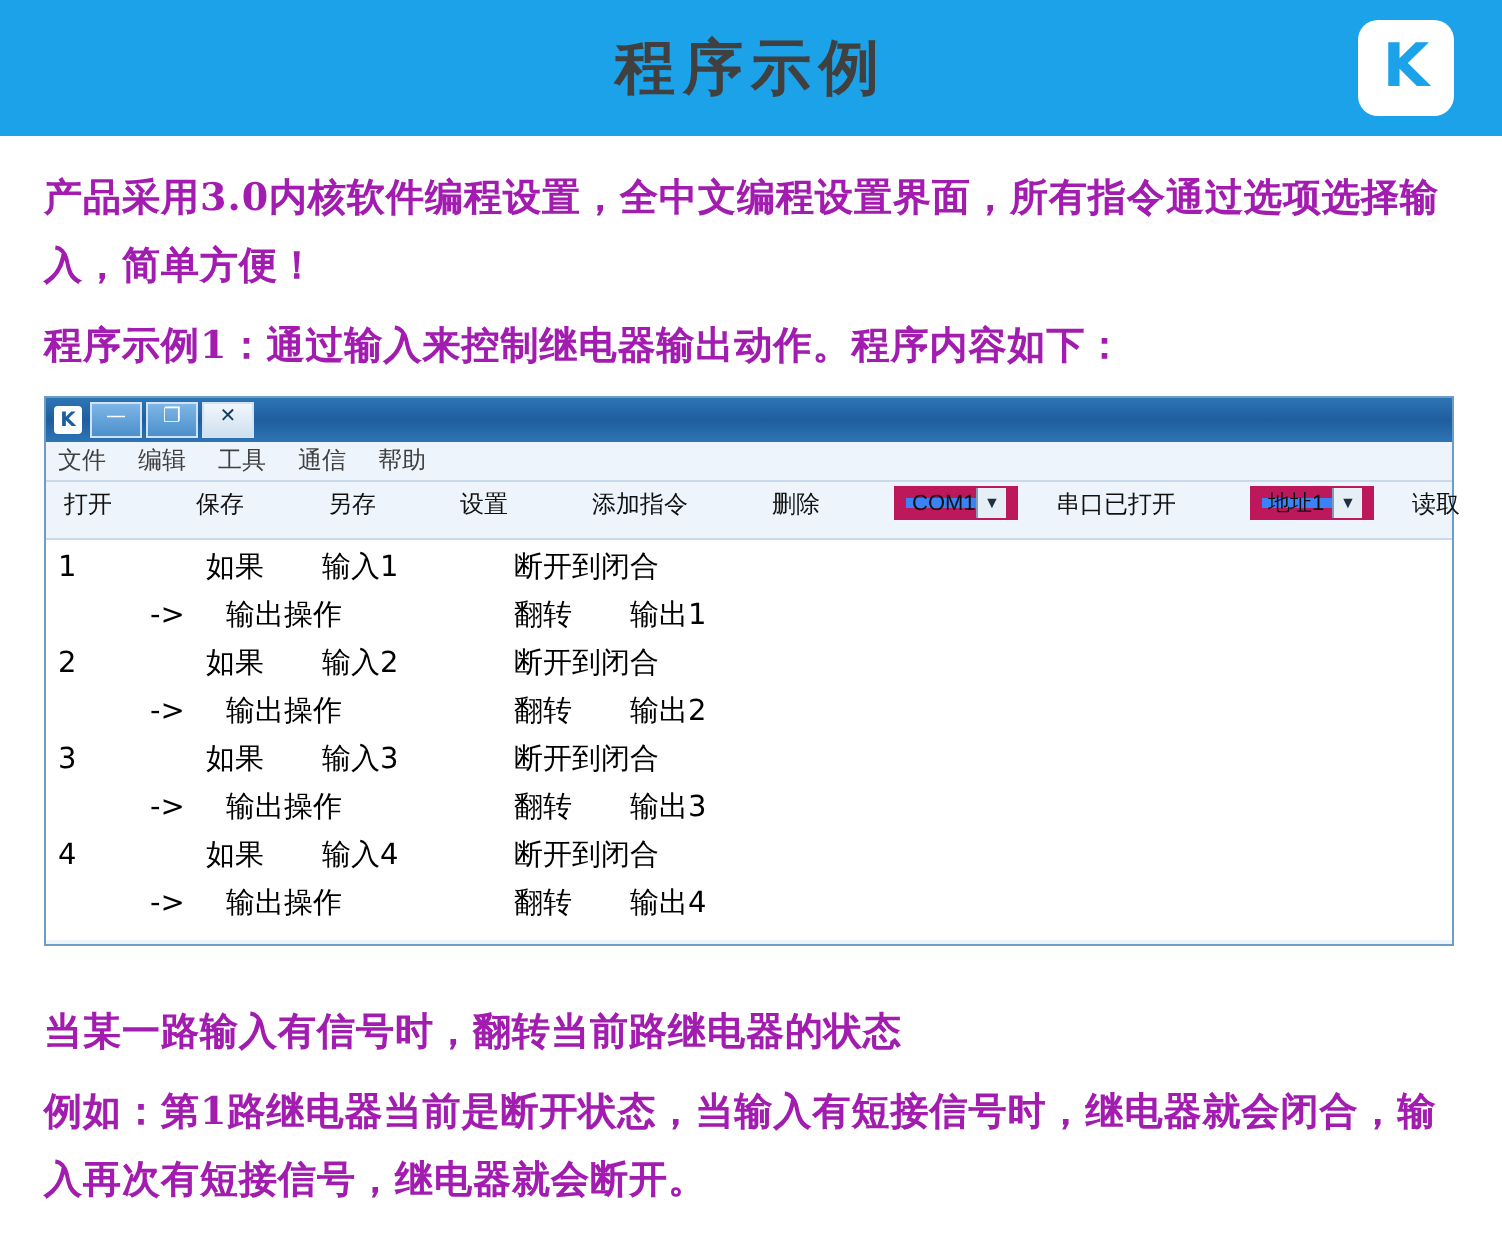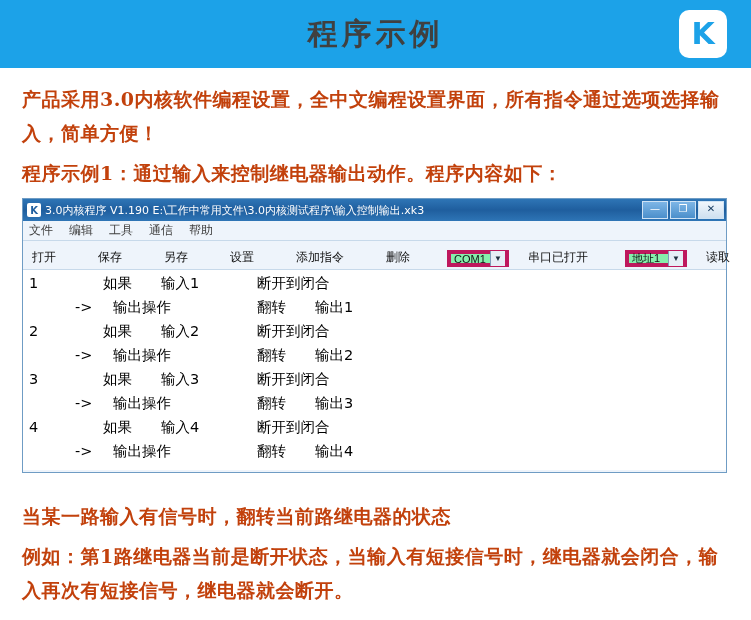--- a/index.html
+++ b/index.html
@@ -55,21 +55,21 @@
     font-family: "DejaVu Sans", sans-serif;
   }
 
   
   .content {
     padding: 14px 22px 0 22px;
   }
   .para {
     font-size: 19px;
     line-height: 34px;
-    color: #c2410c;
+    color: #a21caf;
     font-family: "DejaVu Serif", "Liberation Serif", serif;
     font-weight: bold;
     margin: 0 0 6px 0;
     letter-spacing: 0.5px;
   }
   .para-tight { margin-bottom: 2px; }
 
   
   .app-window {
     margin: 8px 22px 0 22px;
@@ -131,40 +131,40 @@
     gap: 16px;
     font-size: 12px;
     color: #404040;
   }
   .menubar span { white-space: nowrap; }
 
   .toolbar {
     height: 24px;
     background: #eef4fb;
     display: flex;
-    align-items: flex-end;
+    align-items: flex-start;
     gap: 14px;
     padding: 2px 4px;
     font-size: 12px;
     color: #111111;
     border-bottom: 1px solid #c7d9ea;
   }
   .tb-item {
     padding: 1px 5px;
     white-space: nowrap;
   }
   .tb-sep {
     width: 1px;
     height: 16px;
     background: #b9cde0;
     margin: 0 2px;
   }
   .tb-select {
-    border: 4px solid #be185d;
-    background: #86efac;
+    border: 6px solid #be185d;
+    background: #3b82f6;
     height: 17px;
     display: flex;
     align-items: center;
     font-size: 11px;
     padding-left: 3px;
     min-width: 62px;
     box-sizing: border-box;
   }
   .tb-select .caret {
     margin-left: auto;
@@ -229,21 +229,20 @@
 
   <div class="content">
     <p class="para">产品采用3.0内核软件编程设置，全中文编程设置界面，所有指令通过选项选择输入，简单方便！</p>
     <p class="para para-tight">程序示例1：通过输入来控制继电器输出动作。程序内容如下：</p>
   </div>
 
   <div class="app-window">
 
     <div class="titlebar">
       <div class="tb-icon">K</div>
-      <div class="tb-title">3.0内核程序 V1.190 E:\工作中常用文件\3.0内核测试程序\输入控制输出.xk3</div>
       <div class="win-btns">
         <div class="win-btn">—</div>
         <div class="win-btn">❐</div>
         <div class="win-btn close">✕</div>
       </div>
     </div>
 
     <div class="menubar">
       <span>文件</span>
       <span>编辑</span>

